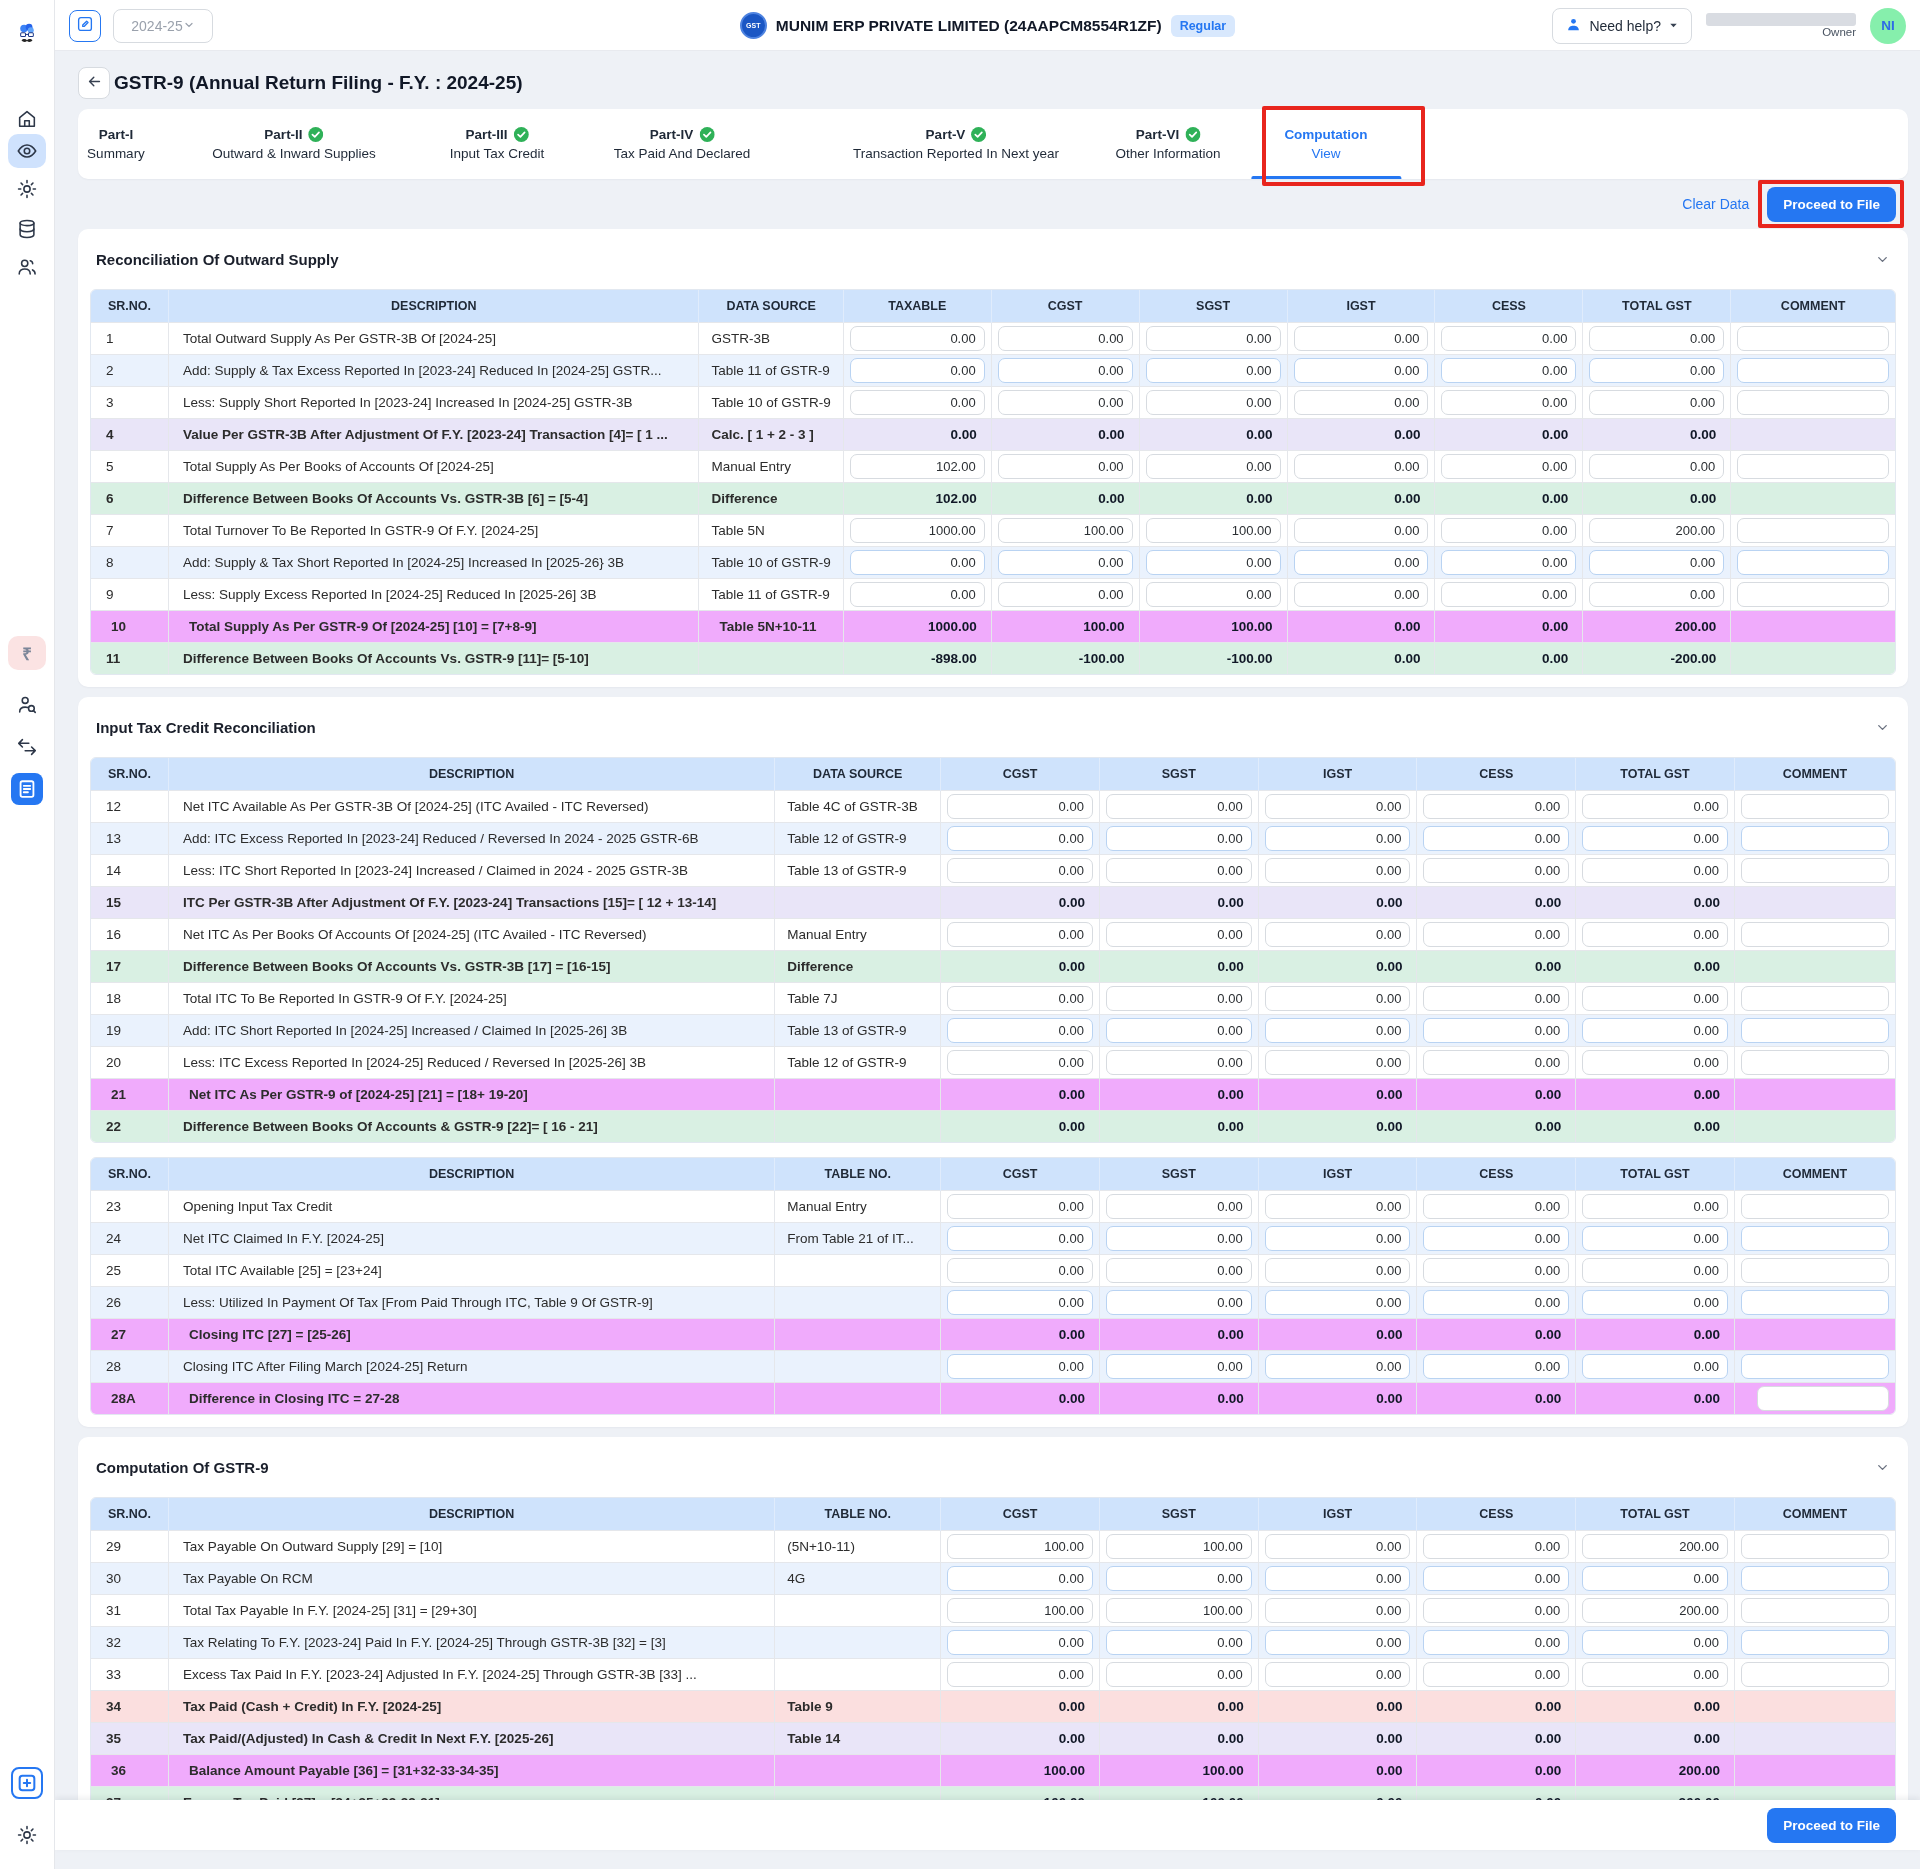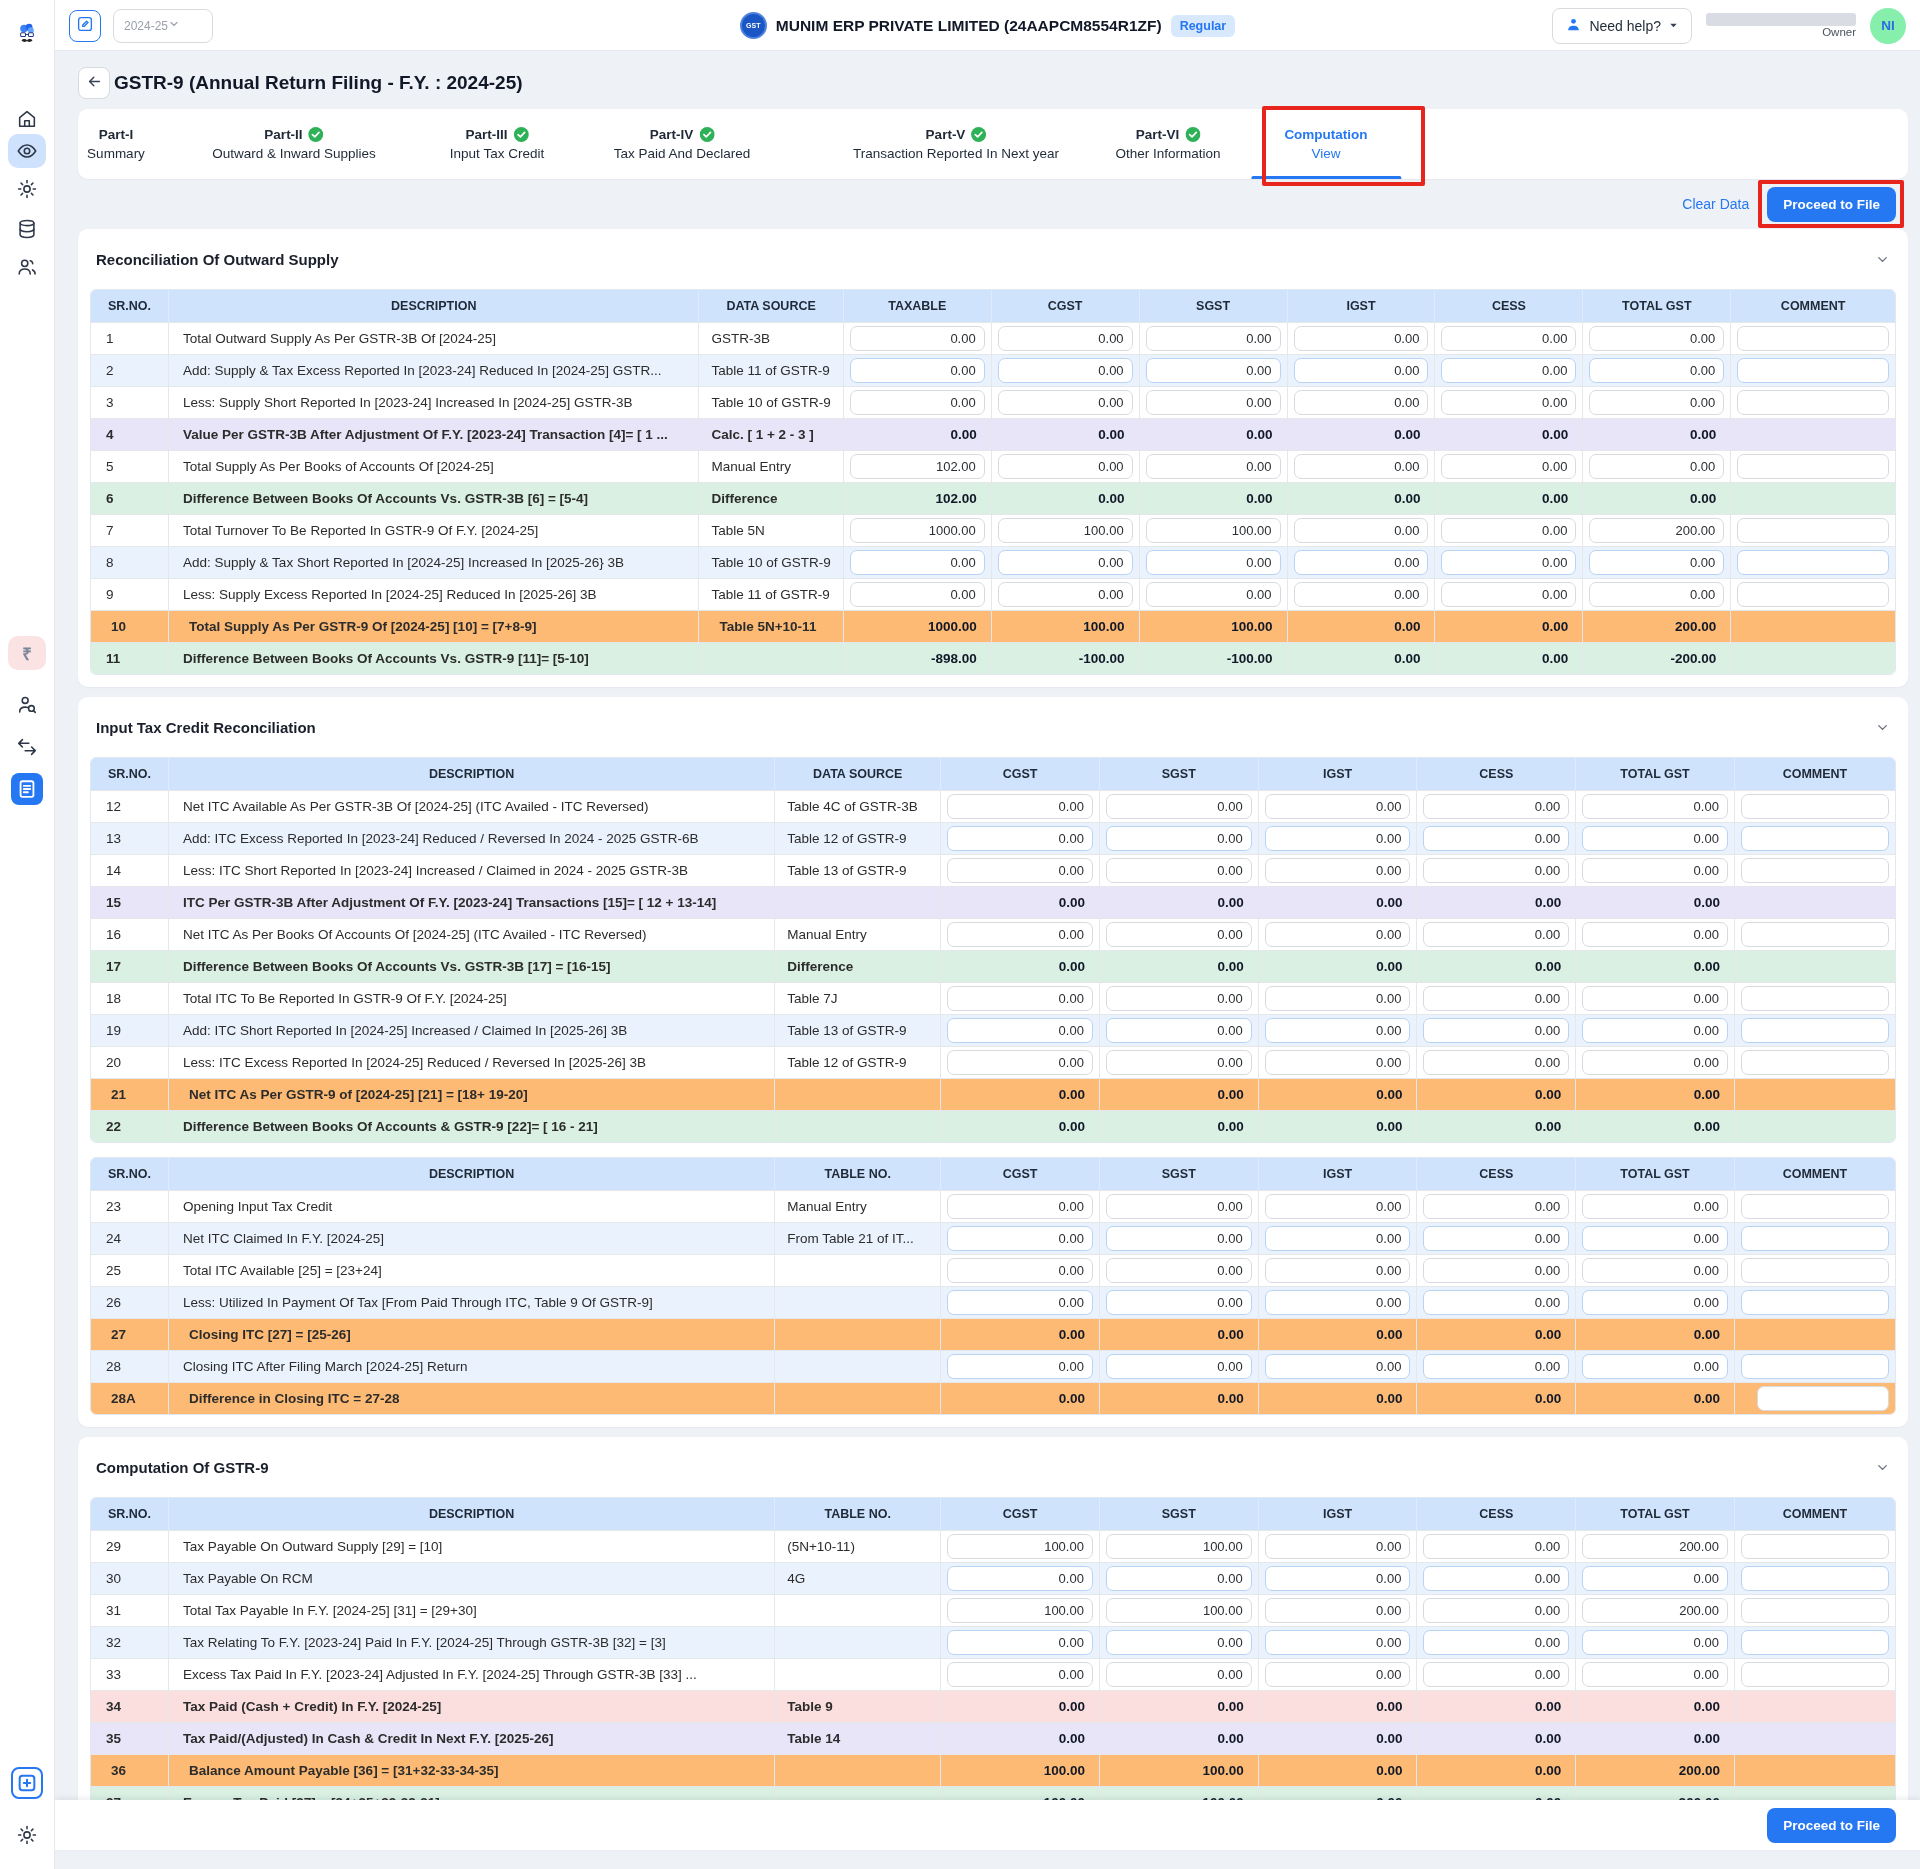--- a/index.html
+++ b/index.html
@@ -13,21 +13,21 @@
   .side-item.active { background:#cfe2fd; }
   .side-item.pink { background:#fbe3e3; }
   .tile-blue { width:32px; height:32px; background:#2577f2; border-radius:8px; display:flex; align-items:center; justify-content:center; }
   .tile-outline { width:32px; height:32px; background:#fff; border:2px solid #2577f2; border-radius:8px; display:flex; align-items:center; justify-content:center; }
   .rupee-glyph { font-size:17px; font-weight:700; color:#7c8699; }
 
   
   .topbar { position:absolute; left:55px; right:0; top:0; height:51px; background:#fff; border-bottom:1px solid #e8eaef; z-index:20; }
   .tb-left { position:absolute; left:14px; top:0; height:51px; display:flex; align-items:center; gap:12px; }
   .icon-btn { width:32px; height:32px; border:1px solid #2577f2; border-radius:8px; display:flex; align-items:center; justify-content:center; background:#fff; cursor:pointer; }
-  .year-select { min-width:100px; height:34px; border:1px solid #d7dbe0; border-radius:8px; display:flex; align-items:center; justify-content:flex-start; padding:0 10px; color:#9aa1ac; font-size:12px; background:#fff; cursor:pointer; }
+  .year-select { min-width:100px; height:34px; border:1px solid #d7dbe0; border-radius:8px; display:flex; align-items:center; justify-content:center; padding:0 10px; color:#9aa1ac; font-size:14px; background:#fff; cursor:pointer; }
   .tb-center { position:absolute; left:0; right:0; top:0; height:51px; display:flex; align-items:center; justify-content:center; gap:9px; pointer-events:none; }
   .gst-logo { width:27px; height:27px; border-radius:50%; background:#1a56c4; color:#fff; font-size:7px; font-weight:700; display:flex; align-items:center; justify-content:center; border:2px solid #4e83e0; }
   .company { font-size:15.5px; font-weight:700; color:#111827; }
   .badge { background:#d8e8fd; color:#2577f2; font-size:12.5px; font-weight:600; border-radius:6px; padding:4px 9px; }
   .tb-right { position:absolute; right:14px; top:0; height:51px; display:flex; align-items:center; gap:14px; }
   .help-btn { height:36px; border:1px solid #d7dbe0; border-radius:8px; background:#fff; display:flex; align-items:center; gap:7px; padding:0 12px; font-size:14px; color:#1f2937; cursor:pointer; }
   .redacted { width:150px; height:13px; background:#d9dce2; border-radius:3px; }
   .owner-wrap { display:flex; flex-direction:column; align-items:flex-end; gap:0; }
   .owner-label { font-size:11.5px; color:#4b5563; }
   .avatar { width:36px; height:36px; border-radius:50%; background:#86efac; color:#2e6be6; font-weight:700; font-size:13.5px; display:flex; align-items:center; justify-content:center; cursor:pointer; }
@@ -67,21 +67,21 @@
   td.src { padding-left:12px; overflow:hidden; white-space:nowrap; }
   td.num-cell { padding:0 4px; }
   td.num-text { text-align:right; padding-right:14px; font-weight:700; color:#111827; }
   tr.bold td.desc, tr.bold td.sr, tr.bold td.src { font-weight:700; }
   input.cell-input { width:calc(100% - 4px); margin:0 2px; height:25px; border:1px solid #d7dbe0; border-radius:7px; background:#fff; text-align:right; padding:0 8px; font-size:13px; color:#2b2f33; font-family:"Liberation Sans",sans-serif; }
   input.comment-input { text-align:left; }
   tr.zebra td { background:#eaf2fd; }
   tr.zebra input.cell-input { border-color:#b9d3f2; }
   tr.purple td { background:#e9e5f8; }
   tr.green td { background:#d9f0e3; }
-  tr.gray td { background:#fdba74;padding-left:20px; }
+  tr.gray td { background:#f0abfc;padding-left:20px; }
   tr.pink td { background:#fbdfdf; }
   .chev { cursor:pointer; display:flex; }
 
   .footer { position:absolute; left:55px; right:0; top:1800px; height:50px; background:#fff; box-shadow:0 -2px 6px rgba(16,24,40,.08); display:flex; align-items:center; justify-content:flex-end; padding-right:24px; z-index:15; }
 
   .anno { position:absolute; border:4px solid #e8251d; z-index:40; pointer-events:none; }
   #anno-tab { left:1262px; top:106px; width:163px; height:80px; border-radius:2px; }
   #anno-proceed { left:1758px; top:180px; width:146px; height:48px; border-radius:2px; }
 </style>
 </head>

